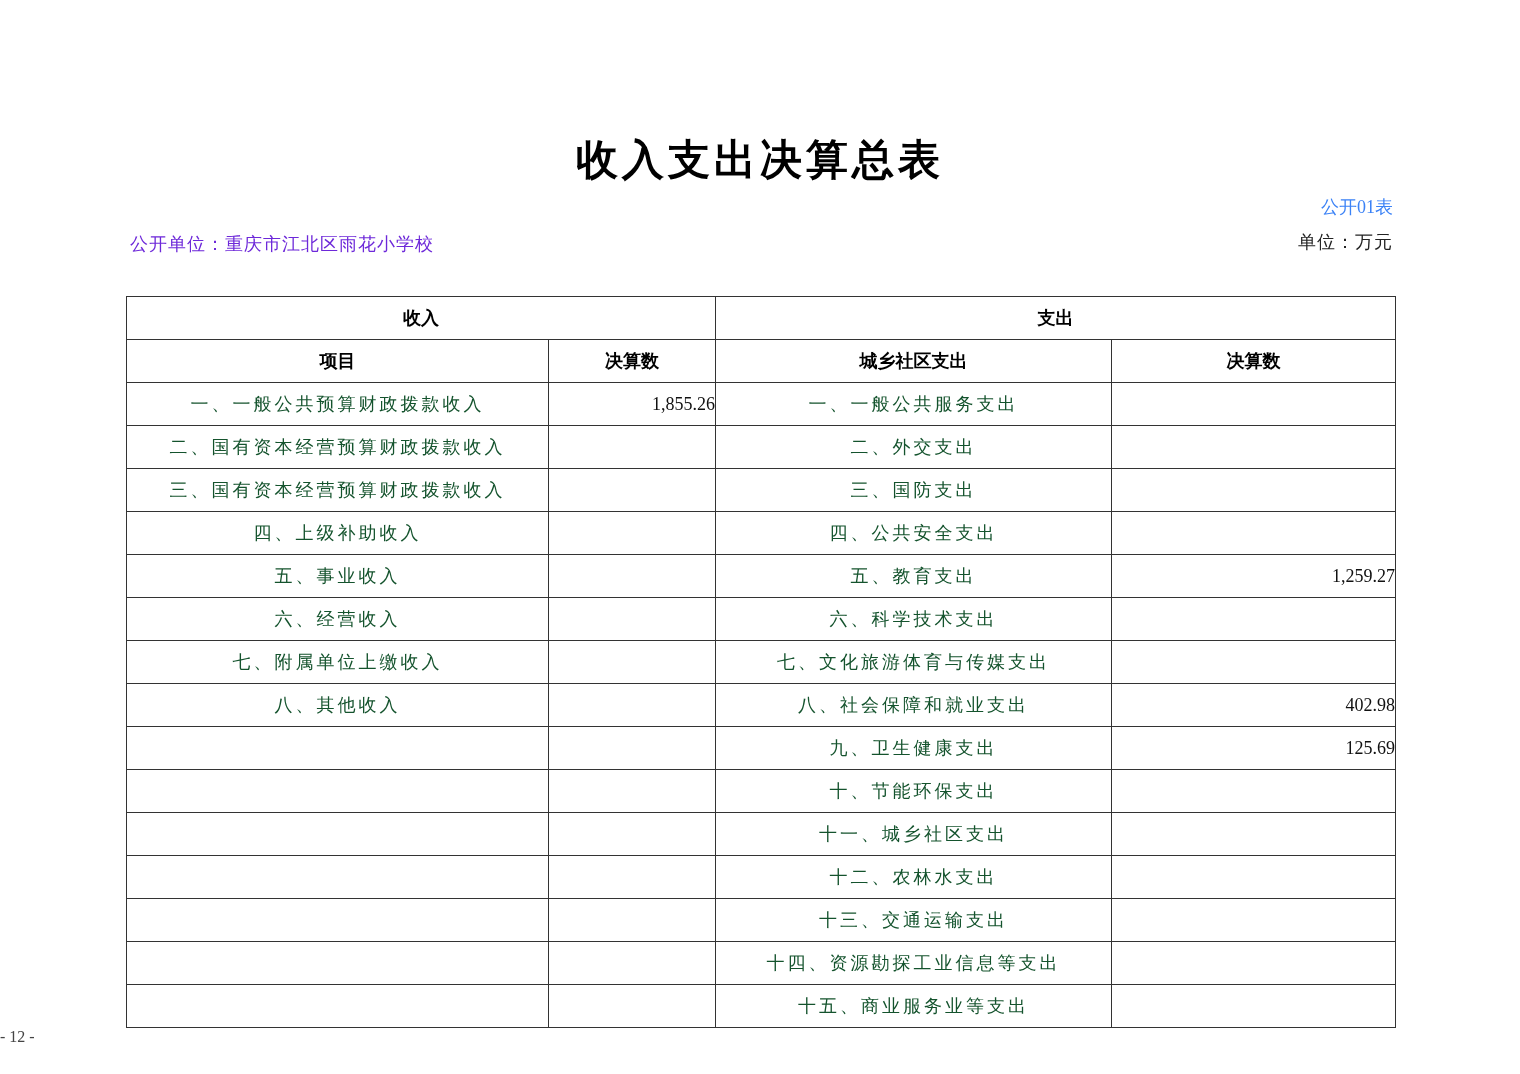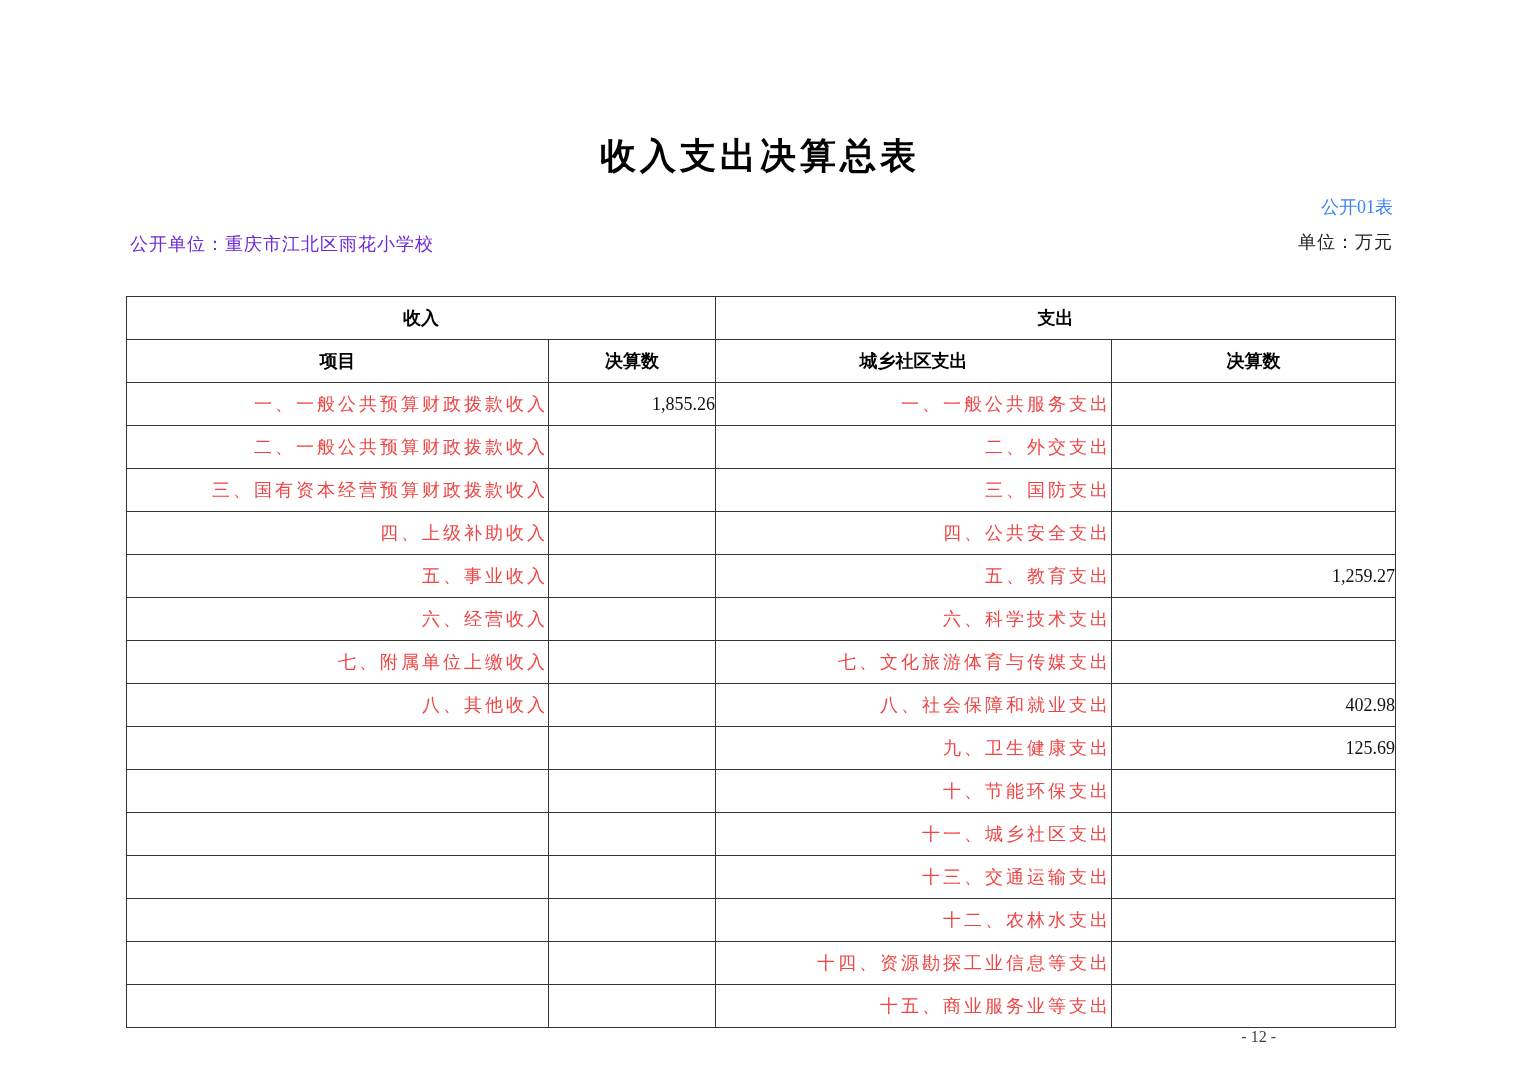--- a/index.html
+++ b/index.html
@@ -1,33 +1,33 @@
 <!DOCTYPE html>
 <html><head>
 <meta charset="utf-8">
 <style>
   html, body { margin: 0; padding: 0; background: #ffffff; }
   body { width: 1520px; height: 1074px; position: relative; overflow: hidden;
          font-family: "DejaVu Serif", "Liberation Serif", serif; color: #111; }
   .title { position: absolute; left: 0; width: 1520px; top: 132px; text-align: center;
-           font-size: 36px; font-weight: bold; letter-spacing: 4px; color: #000; }
+           font-size: 42px; font-weight: bold; letter-spacing: 4px; color: #000; }
   .form-no { position: absolute; right: 127px; top: 195px; font-size: 18px; color: #3b82f6;
              font-family: "Liberation Serif", "DejaVu Serif", serif; }
   .unit-label { position: absolute; left: 130px; top: 232px; font-size: 18px; color: #6d28d9; letter-spacing: 1px; }
   .unit-measure { position: absolute; right: 127px; top: 230px; font-size: 18px; color: #222; letter-spacing: 1px; }
   table.main { position: absolute; left: 126px; top: 260px; width: 1269px; border-collapse: collapse;
                table-layout: fixed; margin-top: 36px; }
   table.main td, table.main th { border: 1.3px solid #333; padding: 0; font-size: 18px; }
   th { font-weight: bold; text-align: center; color: #000; height: 42px; }
   td { height: 42px; }
-  td.label { text-align: right; padding-left: 2px; letter-spacing: 3px; color: #ef4444; white-space: nowrap; overflow: visible; }
+  td.label { text-align: center; padding-left: 2px; letter-spacing: 3px; color: #14532d; white-space: nowrap; overflow: visible; }
   td.num { text-align: right; padding-right: 1px;
            font-family: "Liberation Serif", "DejaVu Serif", serif; font-size: 19px; color: #111; }
-  .page-num { position: absolute; left: 0; width: 1240px; top: 1028px; text-align: right;
-              font-size: 16px; color: #444; font-family: "Liberation Serif", serif; margin-left: 36px; }
+  .page-num { position: absolute; left: 0; width: 1240px; top: 1028px; text-align: left;
+              font-size: 16px; color: #444; font-family: "Liberation Serif", serif; }
 </style>
 </head>
 <body>
 
 <div class="title">收入支出决算总表</div>
 <div class="form-no">公开01表</div>
 <div class="unit-label">公开单位：重庆市江北区雨花小学校</div>
 <div class="unit-measure">单位：万元</div>
 
 <table class="main">
@@ -50,21 +50,21 @@
     </tr>
   </thead>
   <tbody id="table-body">
       <tr>
         <td class="label">一、一般公共预算财政拨款收入</td>
         <td class="num">1,855.26</td>
         <td class="label">一、一般公共服务支出</td>
         <td class="num"></td>
       </tr>
       <tr>
-        <td class="label">二、一般公共预算财政拨款收入</td>
+        <td class="label">二、国有资本经营预算财政拨款收入</td>
         <td class="num"></td>
         <td class="label">二、外交支出</td>
         <td class="num"></td>
       </tr>
       <tr>
         <td class="label">三、国有资本经营预算财政拨款收入</td>
         <td class="num"></td>
         <td class="label">三、国防支出</td>
         <td class="num"></td>
       </tr>
@@ -112,27 +112,27 @@
       </tr>
       <tr>
         <td class="label"></td>
         <td class="num"></td>
         <td class="label">十一、城乡社区支出</td>
         <td class="num"></td>
       </tr>
       <tr>
         <td class="label"></td>
         <td class="num"></td>
-        <td class="label">十三、交通运输支出</td>
+        <td class="label">十二、农林水支出</td>
         <td class="num"></td>
       </tr>
       <tr>
         <td class="label"></td>
         <td class="num"></td>
-        <td class="label">十二、农林水支出</td>
+        <td class="label">十三、交通运输支出</td>
         <td class="num"></td>
       </tr>
       <tr>
         <td class="label"></td>
         <td class="num"></td>
         <td class="label">十四、资源勘探工业信息等支出</td>
         <td class="num"></td>
       </tr>
       <tr>
         <td class="label"></td>

